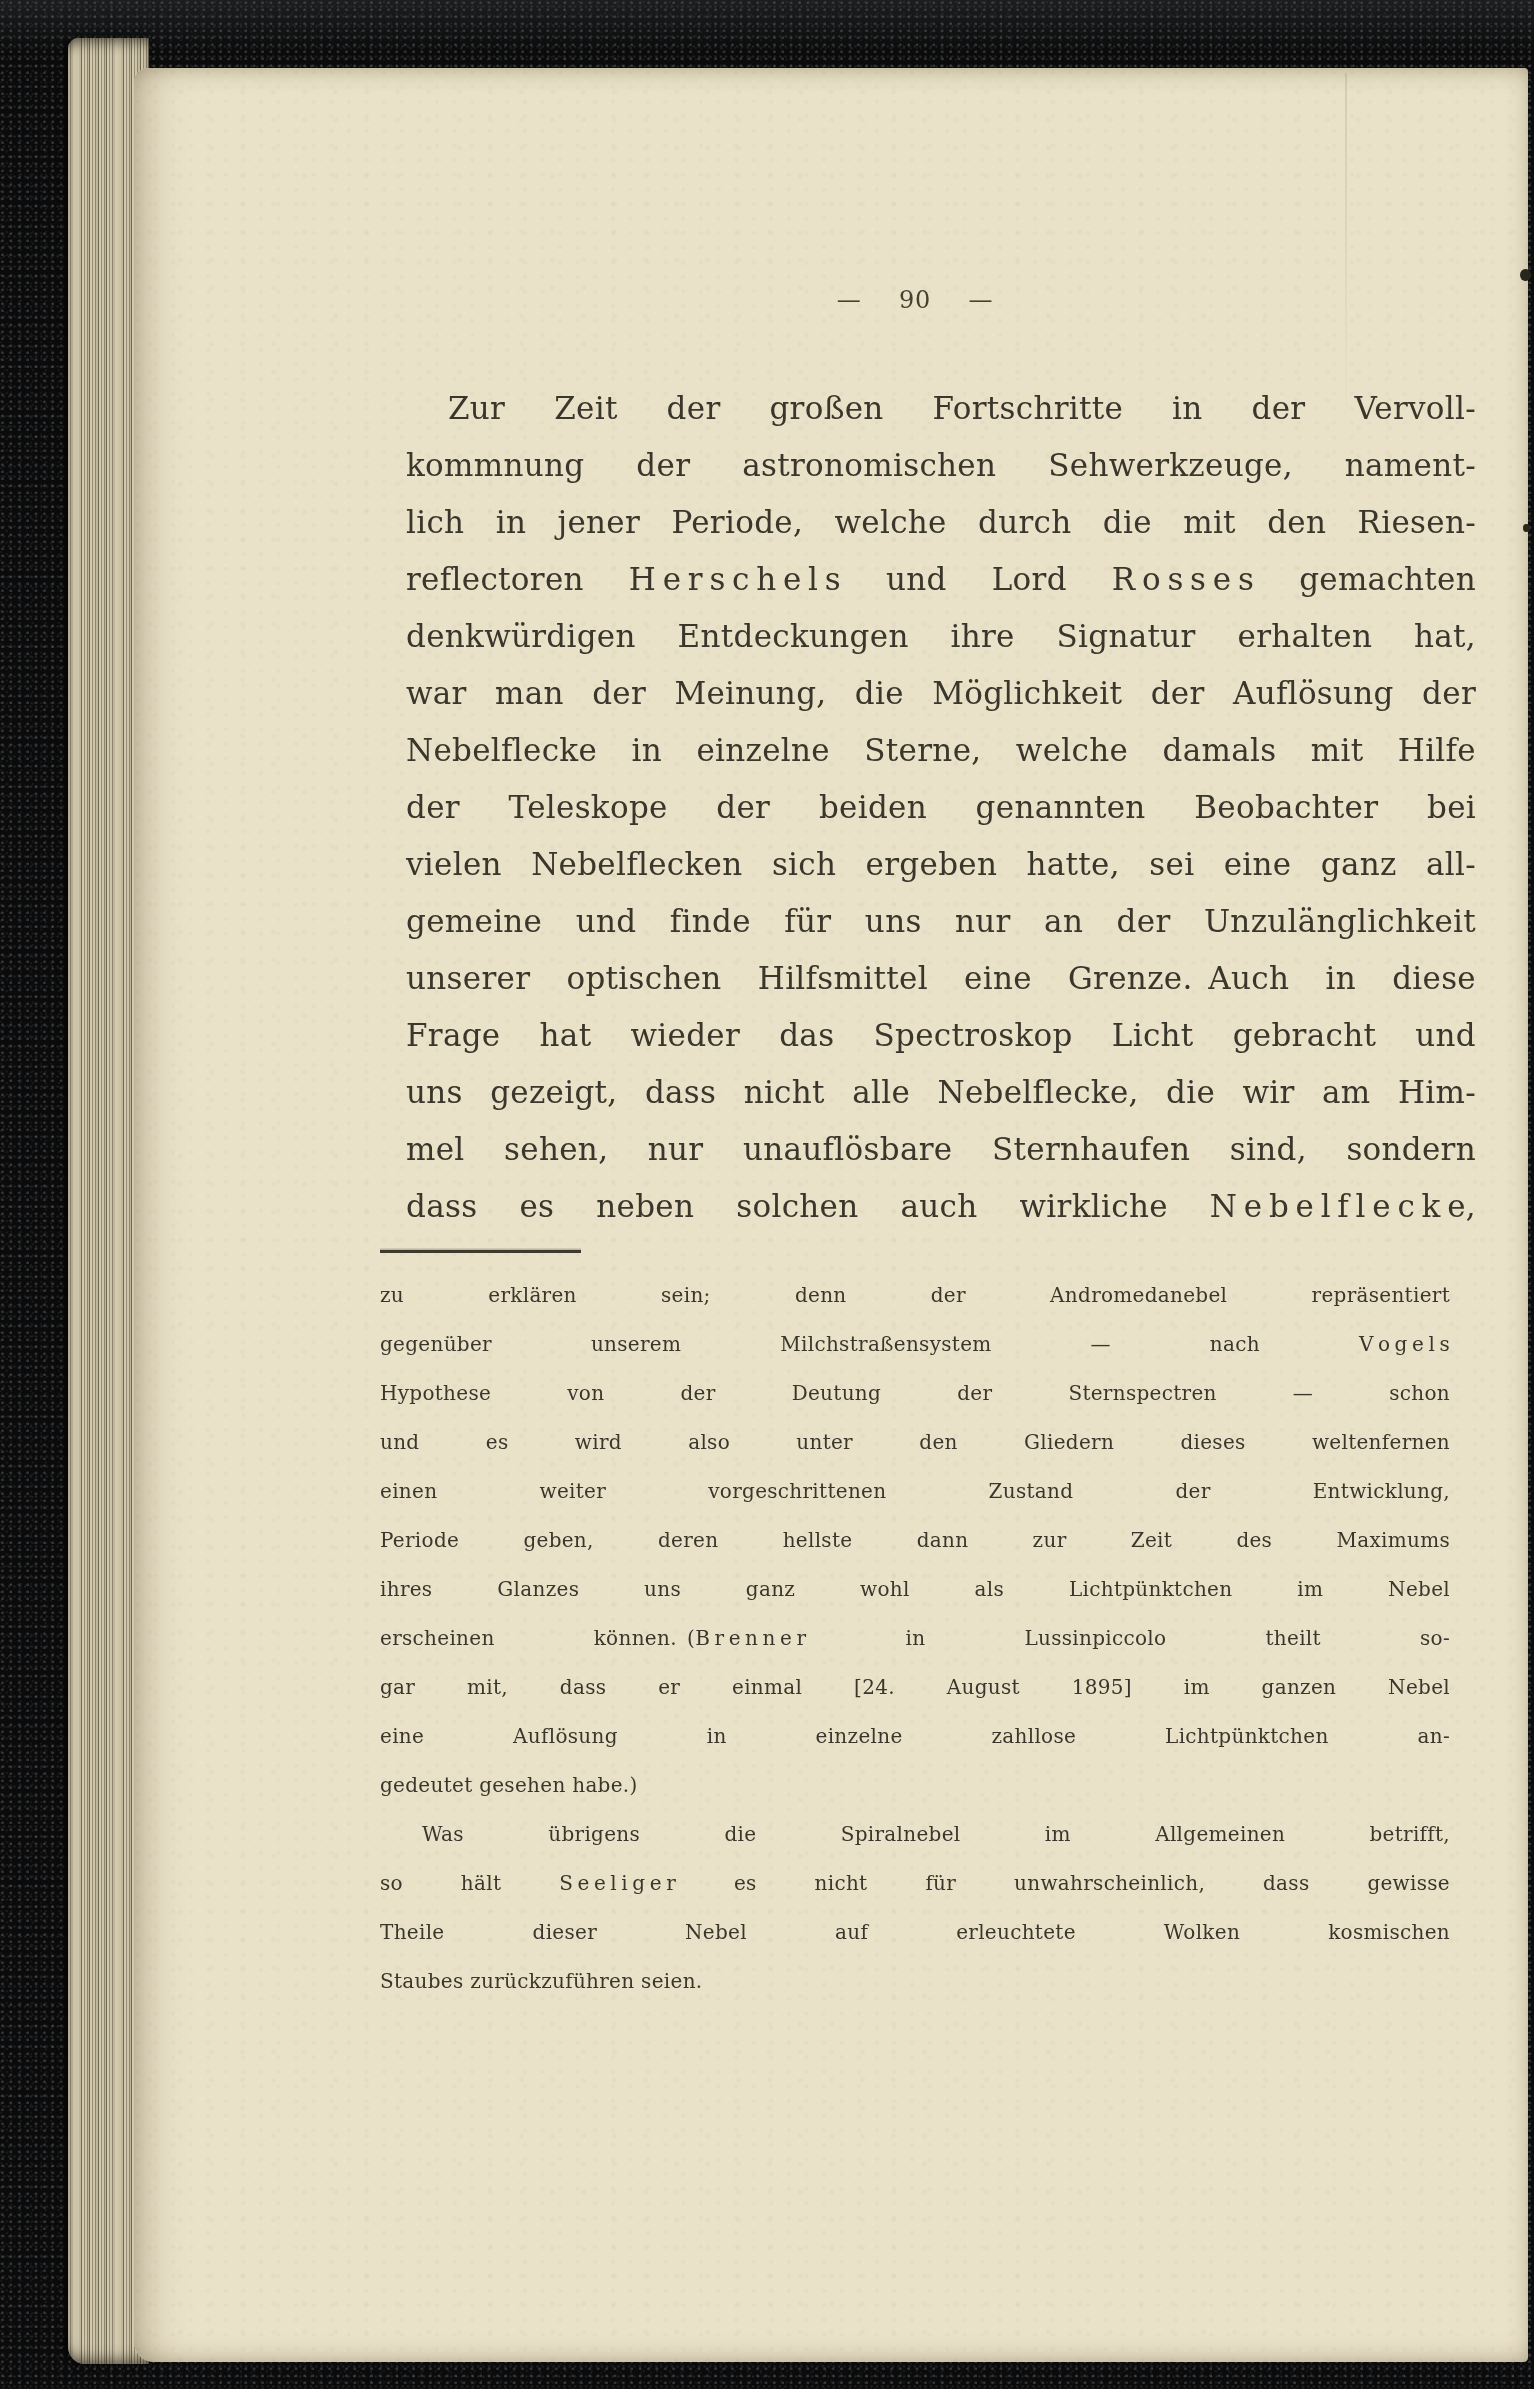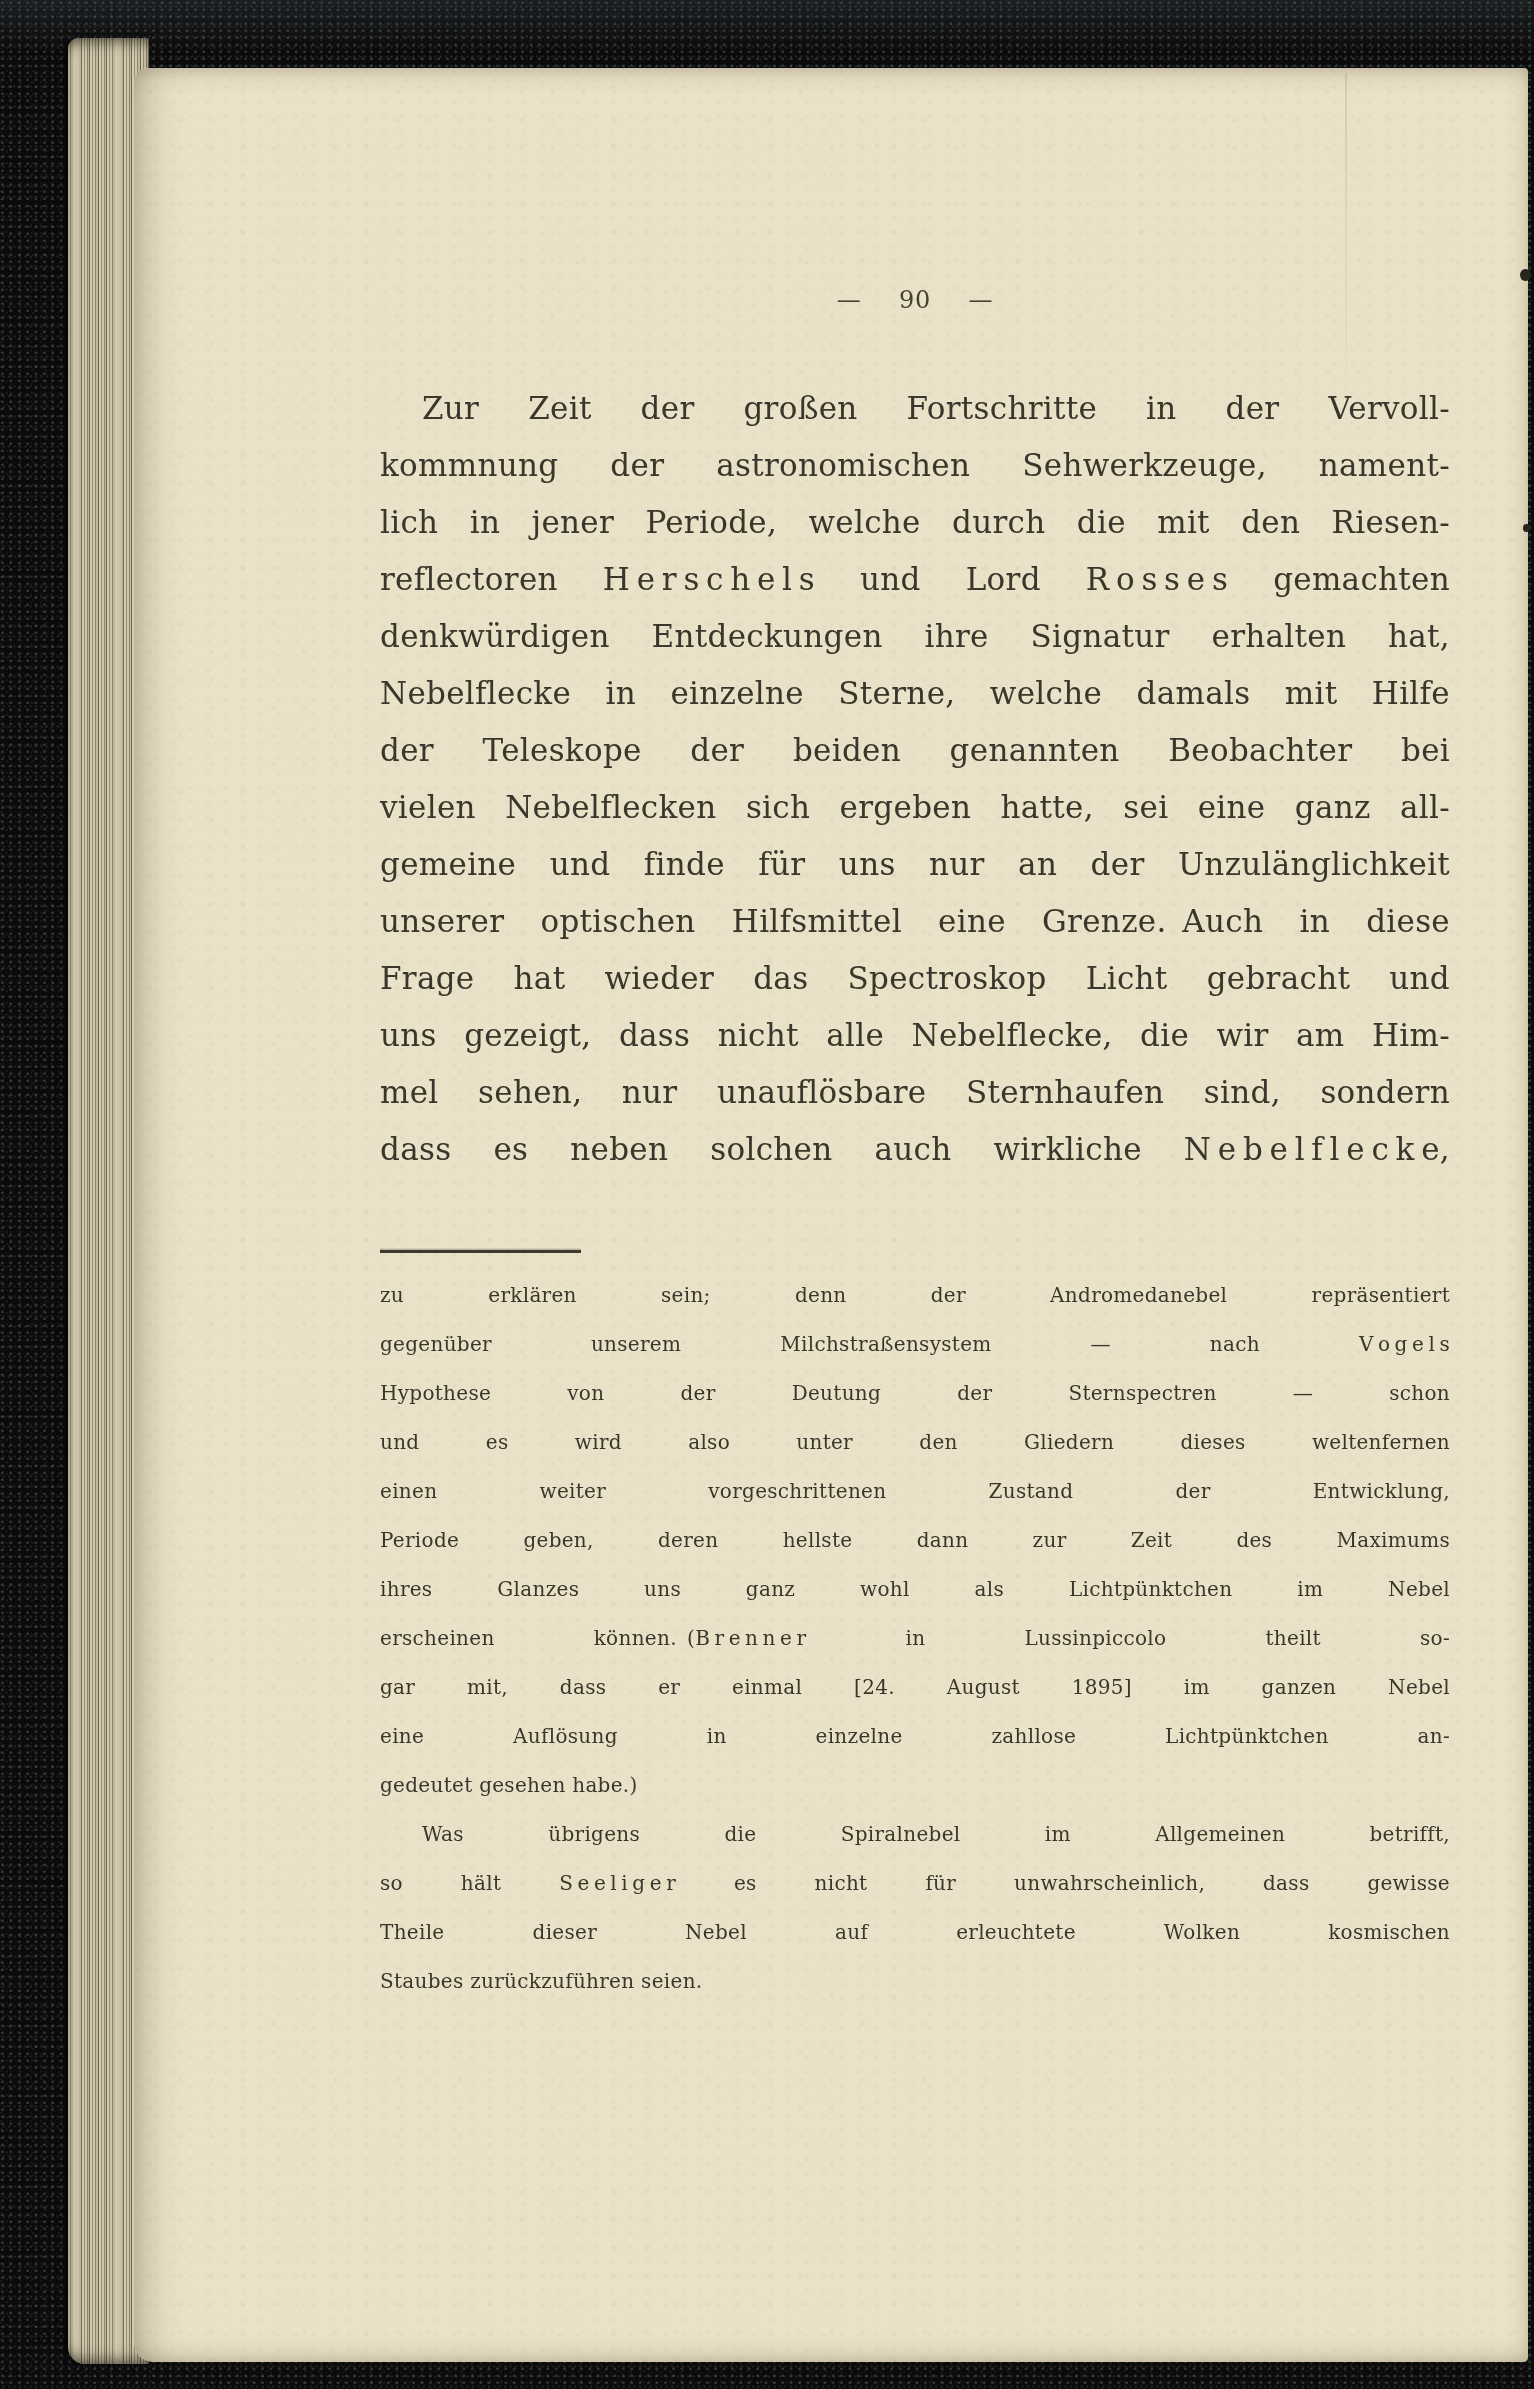--- a/index.html
+++ b/index.html
@@ -70,21 +70,21 @@
     font-size: 24px; line-height: 32px;
     word-spacing: 29px;
     letter-spacing: 0.8px;
     color: #45412f;
   }
   .textblock {
     position: absolute;
     left: 246px; width: 1070px;
     letter-spacing: 0.3px;
   }
-  .main-text  { top: 312px;  font-size: 31px; }
+  .main-text  { top: 312px;  font-size: 31px; margin-left: 26px; }
   .main-text .ln  { line-height: 57px; height: 57px; }
   .footnote   { top: 1203px; font-size: 20px; }
   .footnote .ln   { line-height: 49px; height: 49px; }
   .ln {
     text-align: justify;
     text-align-last: justify;
     overflow: visible;
     white-space: normal;
   }
   .ln.ind  { text-indent: 42px; }
@@ -110,20 +110,21 @@
   <div class="speck s2"></div>
 
   <div class="pagenum">— 90 —</div>
 
   <div class="textblock main-text">
       <div class="ln ind">Zur Zeit der großen Fortschritte in der Vervoll-</div>
       <div class="ln">kommnung der astronomischen Sehwerkzeuge, nament-</div>
       <div class="ln">lich in jener Periode, welche durch die mit den Riesen-</div>
       <div class="ln">reflectoren H e r s c h e l s und Lord R o s s e s gemachten</div>
       <div class="ln">denkwürdigen Entdeckungen ihre Signatur erhalten hat,</div>
+      <div class="ln">war man der Meinung, die Möglichkeit der Auflösung der</div>
       <div class="ln">Nebelflecke in einzelne Sterne, welche damals mit Hilfe</div>
       <div class="ln">der Teleskope der beiden genannten Beobachter bei</div>
       <div class="ln">vielen Nebelflecken sich ergeben hatte, sei eine ganz all-</div>
       <div class="ln">gemeine und finde für uns nur an der Unzulänglichkeit</div>
       <div class="ln">unserer optischen Hilfsmittel eine Grenze. Auch in diese</div>
       <div class="ln">Frage hat wieder das Spectroskop Licht gebracht und</div>
       <div class="ln">uns gezeigt, dass nicht alle Nebelflecke, die wir am Him-</div>
       <div class="ln">mel sehen, nur unauflösbare Sternhaufen sind, sondern</div>
       <div class="ln">dass es neben solchen auch wirkliche N e b e l f l e c k e,</div>
     </div>

